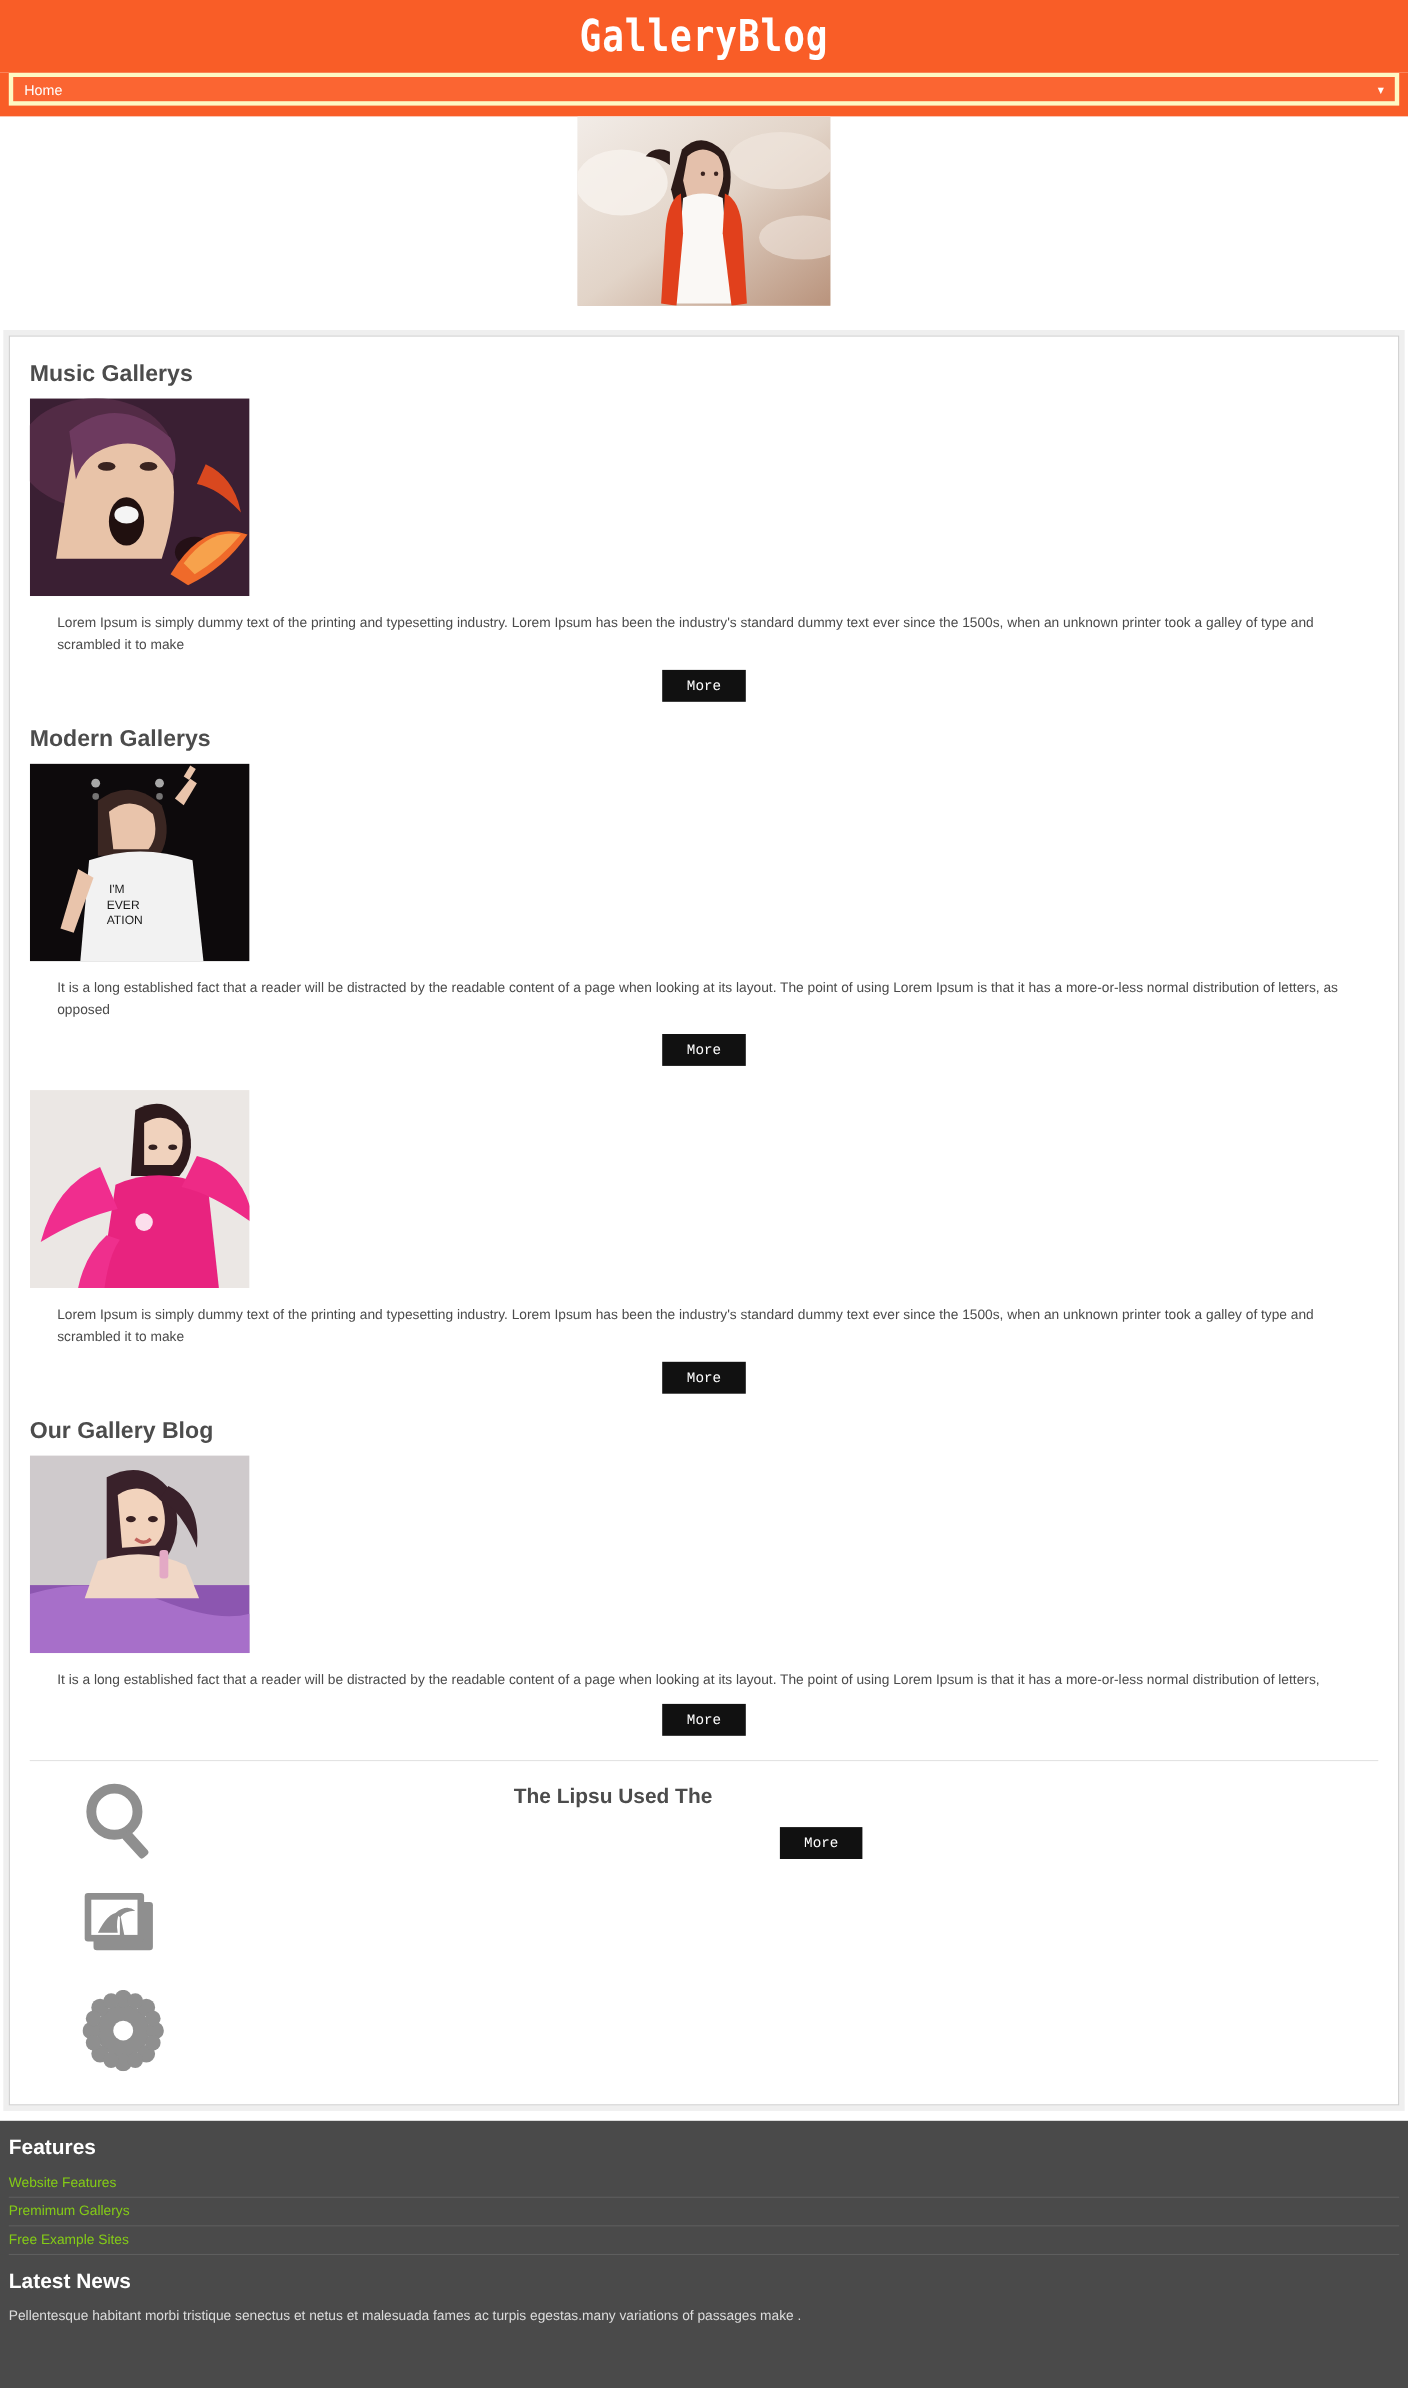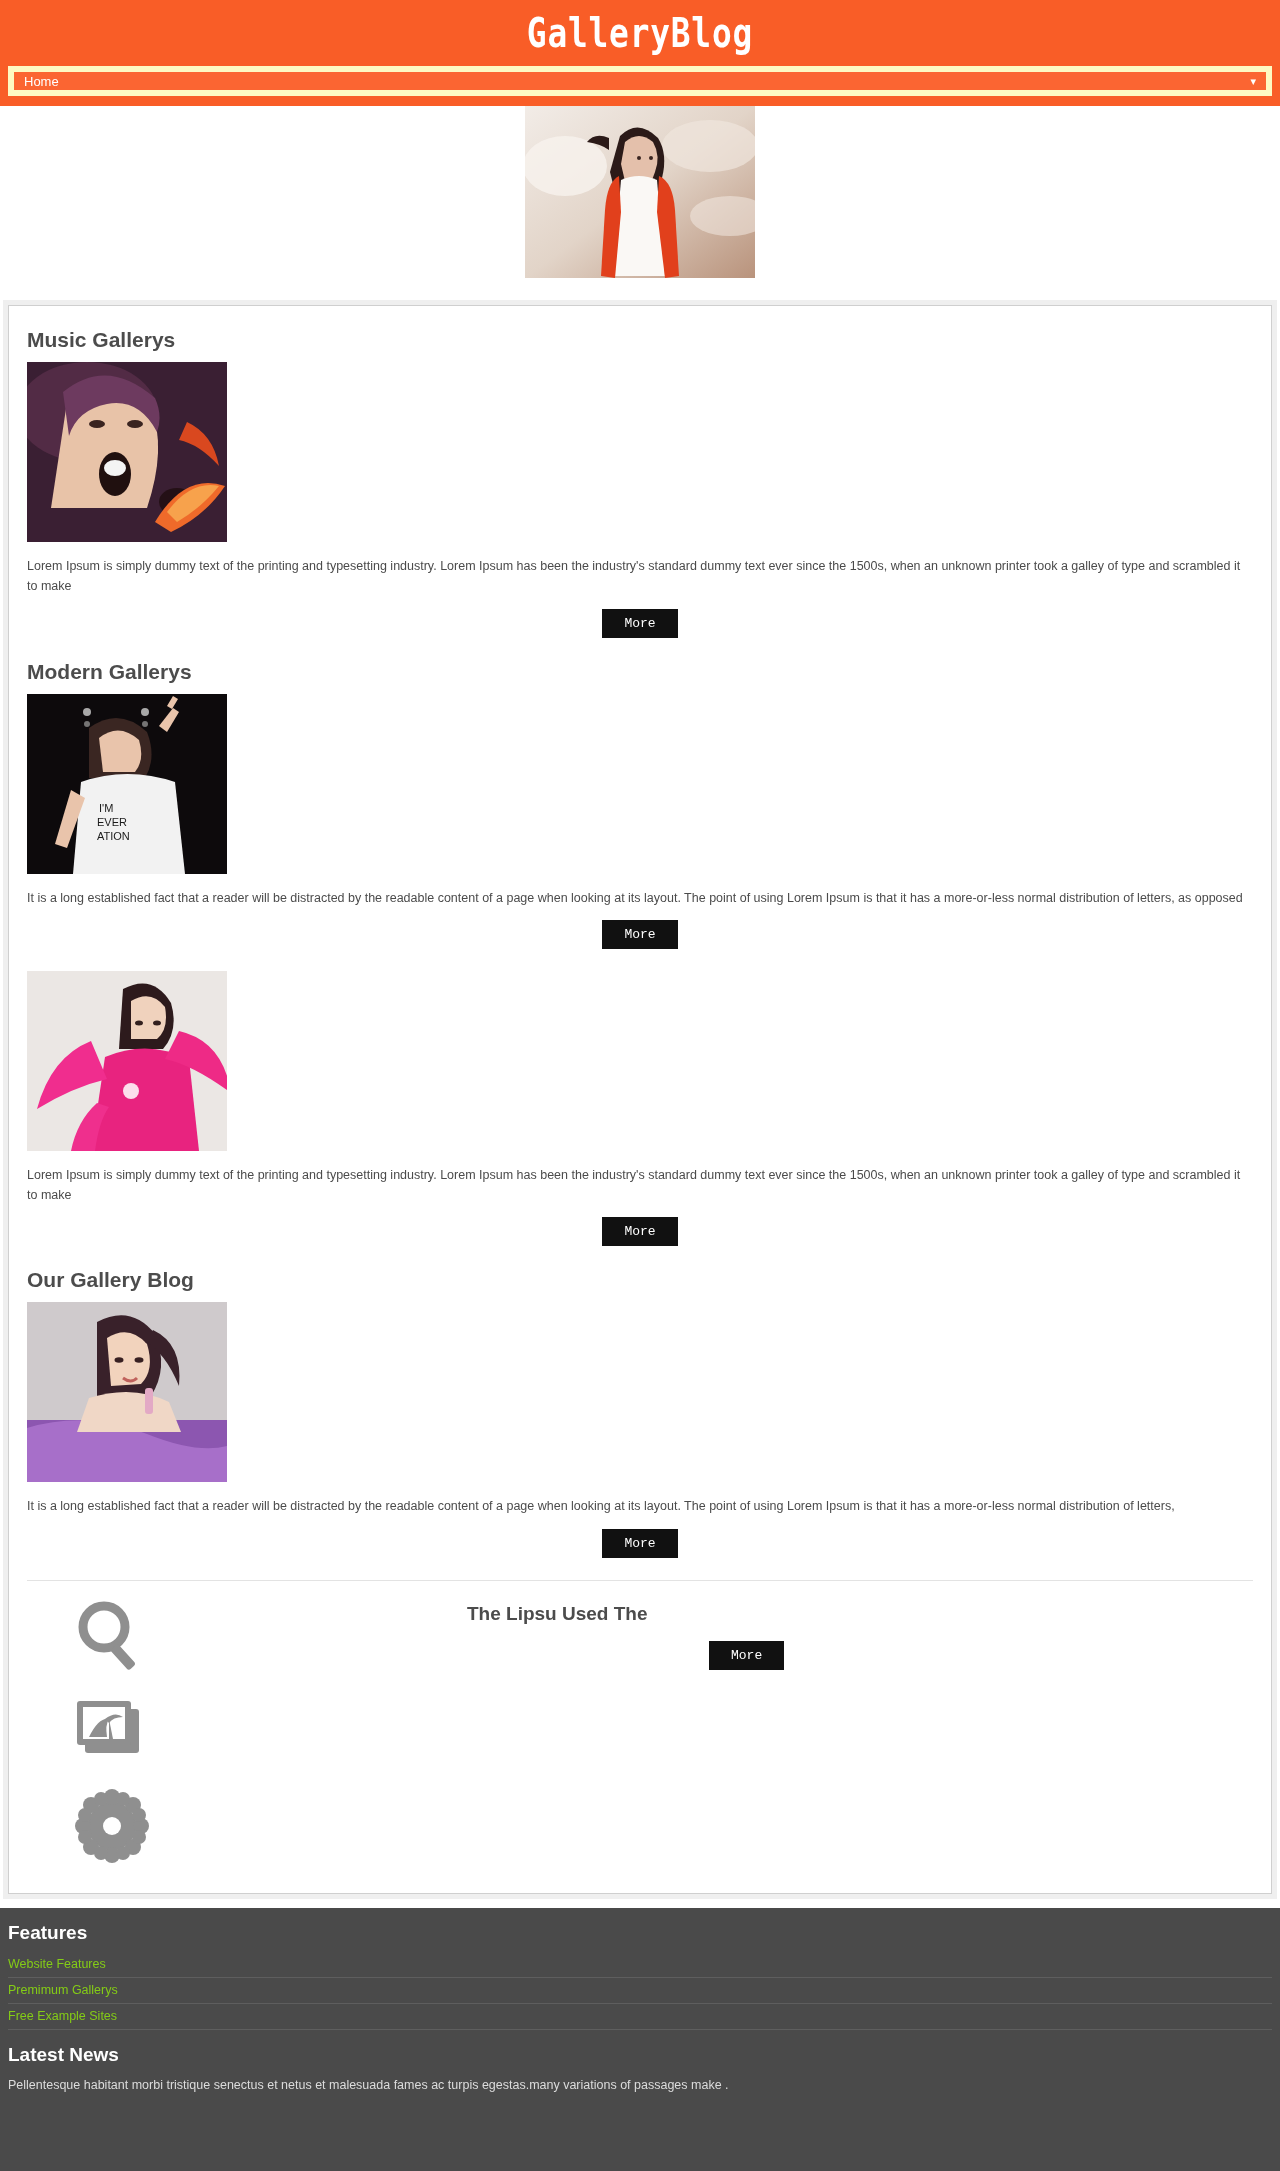--- a/index.html
+++ b/index.html
@@ -34,21 +34,21 @@
 
   
   .nav-bar {
     background: #f95d27;
     padding: 0 8px 10px 8px;
   }
   .nav-select {
     width: 100%;
     height: 30px;
     background: #fb6532;
-    border: 6px solid #fef9c3;
+    border: 4px solid #fef9c3;
     color: #ffffff;
     font-size: 13px;
     padding: 0 10px;
     display: flex;
     align-items: center;
     justify-content: space-between;
     cursor: pointer;
   }
   .nav-select .chev { font-size: 11px; color: #ffffff; }
 
@@ -92,20 +92,21 @@
     height: 180px;
     overflow: hidden;
     position: relative;
     margin-bottom: 14px;
   }
   .section-text {
     font-size: 12.5px;
     color: #4b4b4b;
     line-height: 1.62;
     margin-bottom: 12px;
+    margin-left: 25px;
   }
   .more-wrap { text-align: center; margin-bottom: 22px; }
   .more-btn {
     display: inline-block;
     background: #111111;
     color: #ffffff;
     font-size: 13px;
     padding: 7px 22px;
     border: none;
     cursor: pointer;

